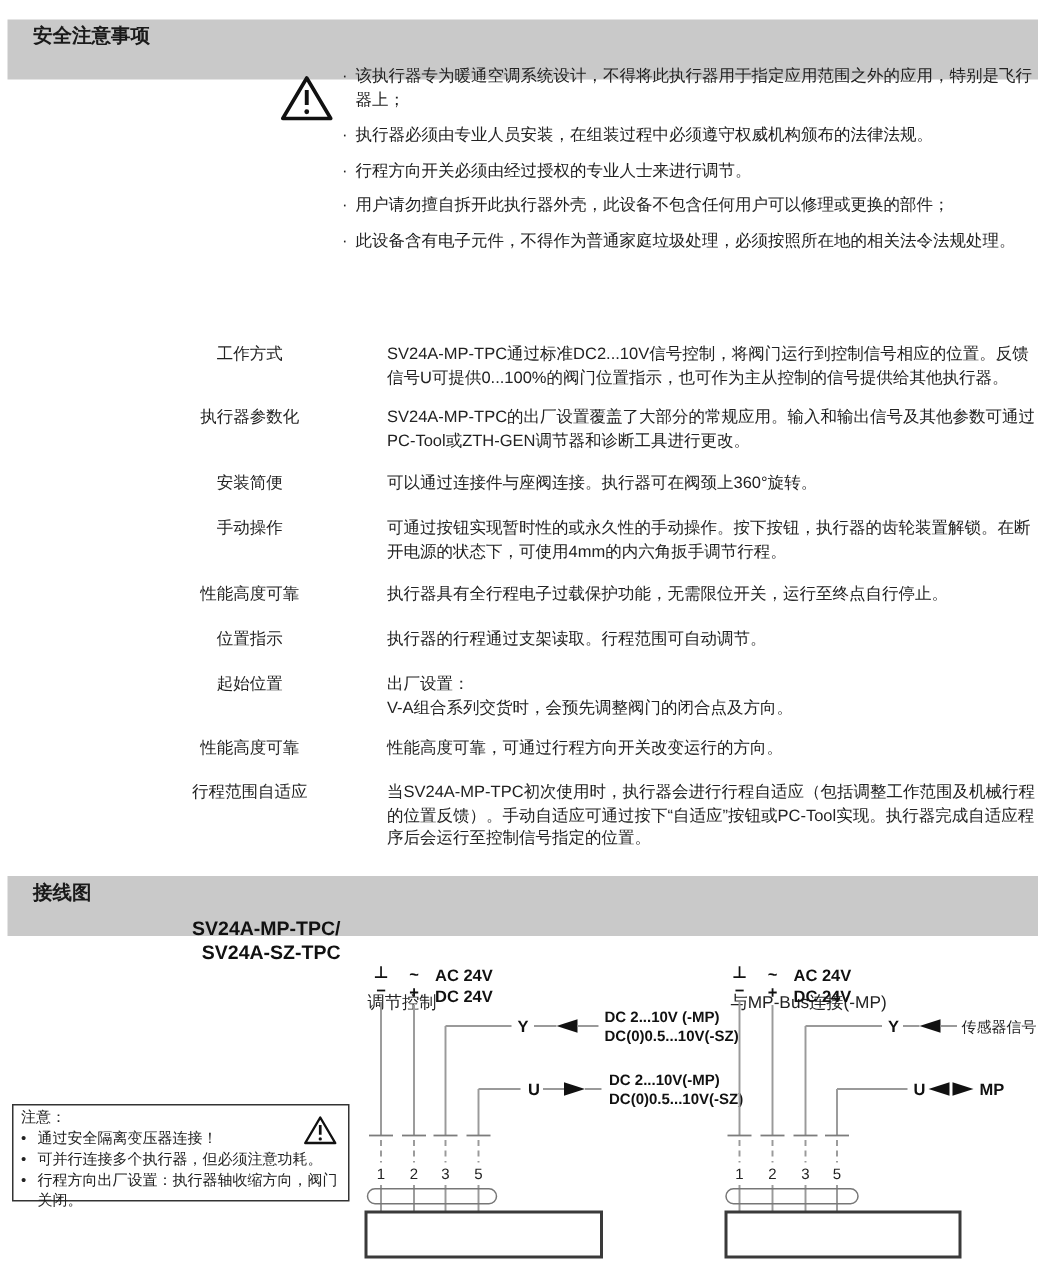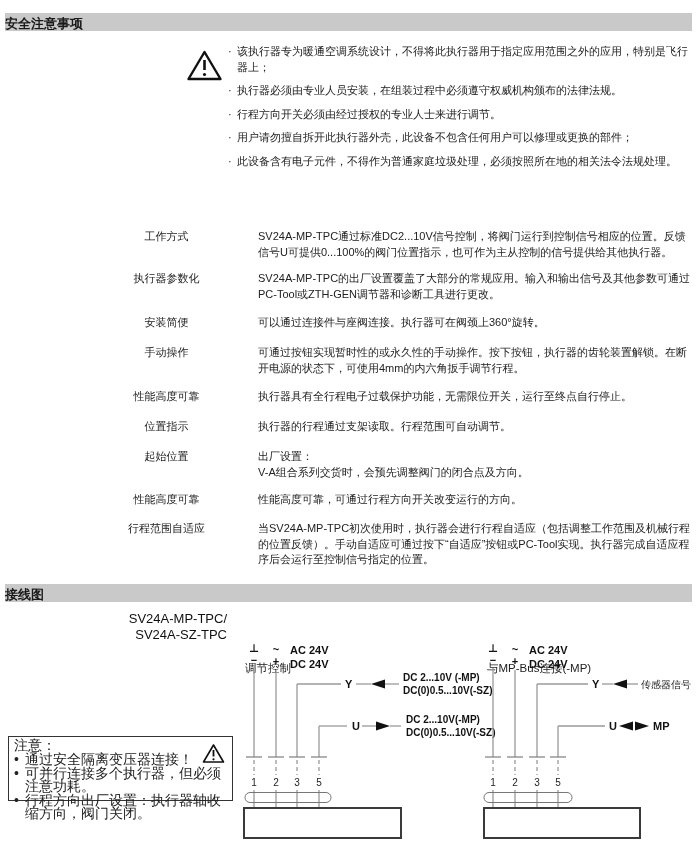--- a/index.html
+++ b/index.html
@@ -1,32 +1,32 @@
 <!DOCTYPE html>
 <html><head>
 <meta charset="utf-8">
 <style>
   html,body{margin:0;padding:0;background:#fff;}
   .page{position:relative;width:697px;height:857px;background:#ffffff;overflow:hidden;
         font-family:"Liberation Sans","DejaVu Sans",sans-serif;color:#222;}
-  .secbar{position:absolute;left:5px;width:687px;height:18px;background:#c9c9c9;
-          font-size:13px;font-weight:bold;color:#1a1a1a;line-height:22px;
+  .secbar{position:absolute;left:5px;width:687px;height:40px;background:#c9c9c9;
+          font-size:13px;font-weight:bold;color:#1a1a1a;line-height:22px;padding-left:17px;
           box-sizing:border-box;}
   .warn-tri{position:absolute;}
   .bullets{position:absolute;left:228px;top:44px;width:462px;font-size:11px;line-height:15.5px;color:#222;}
   .bullet{display:flex;margin-bottom:8px;}
   .bullet .mk{width:9px;flex:0 0 9px;}
   .feat-row{position:absolute;left:0;width:692px;font-size:11px;line-height:15.5px;}
   .feat-label{position:absolute;left:90px;width:153px;text-align:center;color:#222;}
   .feat-text{position:absolute;left:258px;width:433px;color:#222;white-space:pre-line;}
   .wire-head{position:absolute;font-size:11.5px;color:#222;margin-top:48px;}
   .model{position:absolute;left:100px;top:611px;width:127px;text-align:right;
-         font-size:13px;font-weight:normal;line-height:16px;color:#111;}
+         font-size:13px;font-weight:bold;line-height:16px;color:#111;}
   .notebox{position:absolute;left:8px;top:736px;width:225px;height:65px;border:1px solid #333;
-           box-sizing:border-box;font-size:14px;line-height:13px;color:#222;padding:2px 5px;}
+           box-sizing:border-box;font-size:10px;line-height:13px;color:#222;padding:2px 5px;}
   .notebox .nb-title{margin-bottom:1px;}
   .nb-item{display:flex;margin-bottom:1px;}
   .nb-item .mk{width:11px;flex:0 0 11px;text-align:left;}
   .nb-tri{position:absolute;right:7px;top:6px;}
   svg{display:block;}
   .wire{stroke:#9a9a9a;stroke-width:1.3;fill:none;}
   .bar{stroke:#7c7c7c;stroke-width:1.2;}
   .dashed{stroke:#9a9a9a;stroke-width:1.3;stroke-dasharray:4 3;}
   .stadium{fill:none;stroke:#777;stroke-width:1;}
   .abox{fill:#fff;stroke:#3a3a3a;stroke-width:2;}

